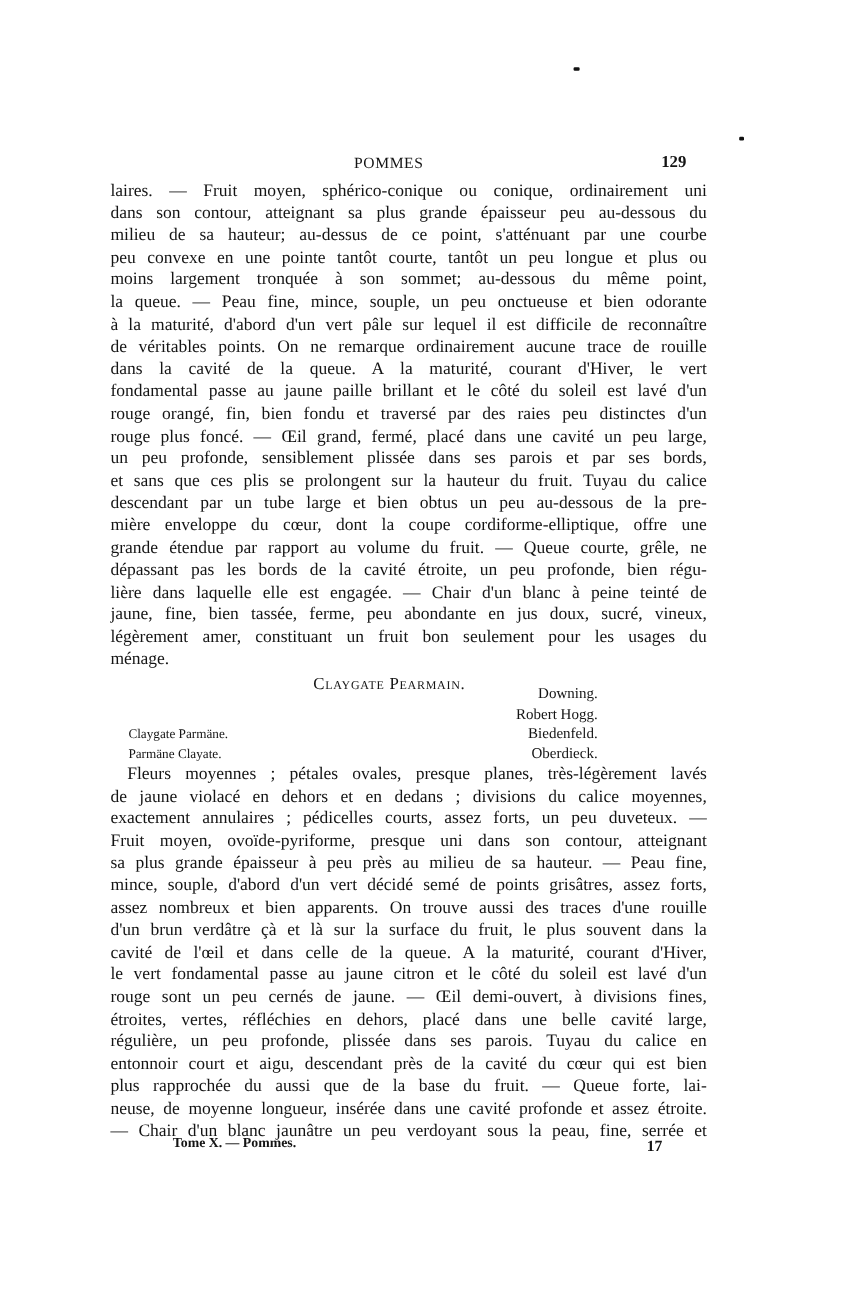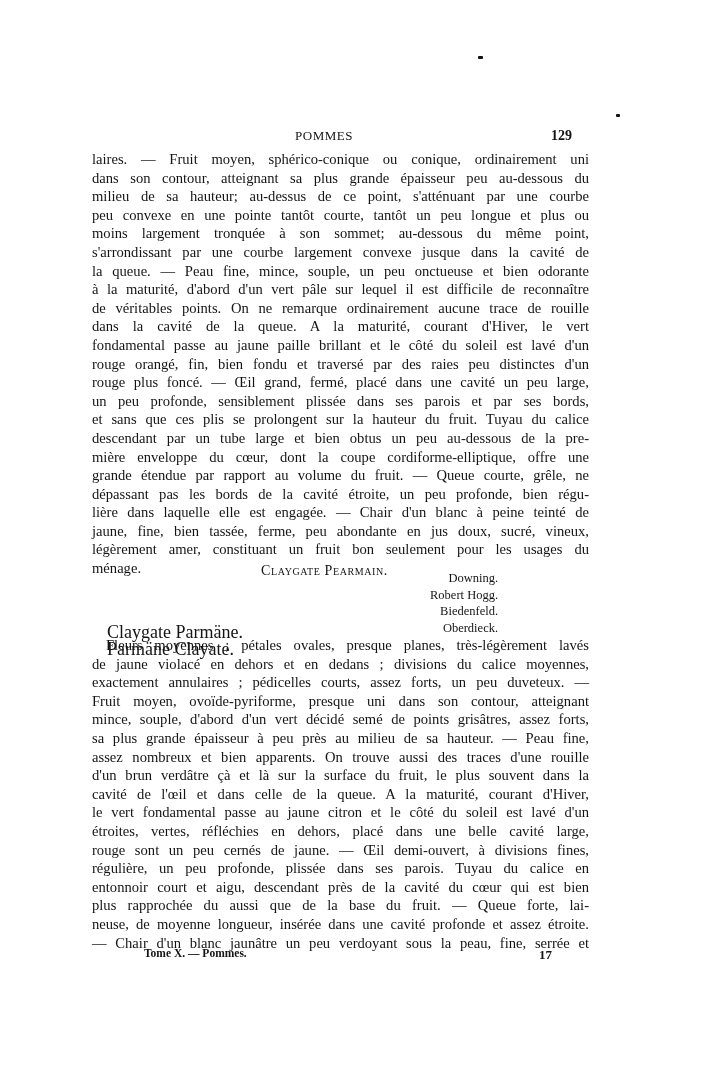--- a/index.html
+++ b/index.html
@@ -13,21 +13,21 @@
                  font-size: 14px; font-weight: bold; }
   .text-block { position: absolute; left: 92px; width: 497px;
                 font-family: "Liberation Serif", serif; font-size: 14.6px; line-height: 18.6px; }
   .line { display: block; white-space: nowrap; text-align: justify; text-align-last: justify; height: 18.6px; }
   .line.last { text-align-last: left; }
   .line.indent { padding-left: 14px; }
   .block1 { top: 150px; }
   .section-title { position: absolute; top: 563px; left: 76px; width: 497px; text-align: center;
                    font-family: "Liberation Serif", serif; font-size: 14px; letter-spacing: 0.6px;
                    font-variant: small-caps; }
-  .syn-left { position: absolute; left: 107px; font-family: "Liberation Serif", serif; font-size: 18px; line-height: 16.5px; margin-top: 20px; }
+  .syn-left { position: absolute; left: 107px; font-family: "Liberation Serif", serif; font-size: 11px; line-height: 16.5px; }
   .syn-right { position: absolute; left: 430px; font-family: "Liberation Serif", serif; font-size: 12.5px; line-height: 16.5px; text-align: right; }
   .syn-left { top: 604px; }
   .syn-right { top: 570px; }
   .syn-item { display: block; white-space: nowrap; }
   .block2 { top: 636px; }
   .footer { position: absolute; top: 947px; left: 130px; width: 422px; height: 18px;
             font-family: "Liberation Serif", serif; font-size: 11.5px; font-weight: bold; }
   .footer-left { position: absolute; left: 0; margin-left: 14px; }
   .footer-right { position: absolute; right: 0; font-size: 13px; }
   .speck { position: absolute; background: #111; border-radius: 1px; }
@@ -41,21 +41,20 @@
     <span class="running-title">POMMES</span>
     <span class="page-number">129</span>
   </div>
 
   <div class="text-block block1">
     <span class="line">laires. — Fruit moyen, sphérico-conique ou conique, ordinairement uni</span>
     <span class="line">dans son contour, atteignant sa plus grande épaisseur peu au-dessous du</span>
     <span class="line">milieu de sa hauteur; au-dessus de ce point, s'atténuant par une courbe</span>
     <span class="line">peu convexe en une pointe tantôt courte, tantôt un peu longue et plus ou</span>
     <span class="line">moins largement tronquée à son sommet; au-dessous du même point,</span>
-    <span class="line">s'arrondissant par une courbe largement convexe jusque dans la cavité de</span>
     <span class="line">la queue. — Peau fine, mince, souple, un peu onctueuse et bien odorante</span>
     <span class="line">à la maturité, d'abord d'un vert pâle sur lequel il est difficile de reconnaître</span>
     <span class="line">de véritables points. On ne remarque ordinairement aucune trace de rouille</span>
     <span class="line">dans la cavité de la queue.  A la maturité, courant d'Hiver, le vert</span>
     <span class="line">fondamental passe au jaune paille brillant et le côté du soleil est lavé d'un</span>
     <span class="line">rouge orangé, fin, bien fondu et traversé par des raies peu distinctes d'un</span>
     <span class="line">rouge plus foncé. — Œil grand, fermé, placé dans une cavité un peu large,</span>
     <span class="line">un peu profonde, sensiblement plissée dans ses parois et par ses bords,</span>
     <span class="line">et sans que ces plis se prolongent sur la hauteur du fruit. Tuyau du calice</span>
     <span class="line">descendant par un tube large et bien obtus un peu au-dessous de la pre-</span>
@@ -80,28 +79,28 @@
     <span class="syn-item">Robert Hogg.</span>
     <span class="syn-item">Biedenfeld.</span>
     <span class="syn-item">Oberdieck.</span>
   </div>
 
   <div class="text-block block2">
     <span class="line indent">Fleurs moyennes ; pétales ovales, presque planes, très-légèrement lavés</span>
     <span class="line">de jaune violacé en dehors et en dedans ; divisions du calice moyennes,</span>
     <span class="line">exactement annulaires ; pédicelles courts, assez forts, un peu duveteux. —</span>
     <span class="line">Fruit moyen, ovoïde-pyriforme, presque uni dans son contour, atteignant</span>
+    <span class="line">sa plus grande épaisseur à peu près au milieu de sa hauteur. — Peau fine,</span>
     <span class="line">mince, souple, d'abord d'un vert décidé semé de points grisâtres, assez forts,</span>
-    <span class="line">sa plus grande épaisseur à peu près au milieu de sa hauteur. — Peau fine,</span>
     <span class="line">assez nombreux et bien apparents. On trouve aussi des traces d'une rouille</span>
     <span class="line">d'un brun verdâtre çà et là sur la surface du fruit, le plus souvent dans la</span>
     <span class="line">cavité de l'œil et dans celle de la queue. A la maturité, courant d'Hiver,</span>
     <span class="line">le vert fondamental passe au jaune citron et le côté du soleil est lavé d'un</span>
+    <span class="line">rouge sont un peu cernés de jaune. — Œil demi-ouvert, à divisions fines,</span>
     <span class="line">étroites, vertes, réfléchies en dehors, placé dans une belle cavité large,</span>
-    <span class="line">rouge sont un peu cernés de jaune. — Œil demi-ouvert, à divisions fines,</span>
     <span class="line">régulière, un peu profonde, plissée dans ses parois. Tuyau du calice en</span>
     <span class="line">entonnoir court et aigu, descendant près de la cavité du cœur qui est bien</span>
     <span class="line">plus rapprochée du aussi que de la base du fruit. — Queue forte, lai-</span>
     <span class="line">neuse, de moyenne longueur, insérée dans une cavité profonde et assez étroite.</span>
     <span class="line">— Chair d'un blanc jaunâtre un peu verdoyant sous la peau, fine, serrée et</span>
   </div>
 
   <div class="footer">
     <span class="footer-left">Tome X. — Pommes.</span>
     <span class="footer-right">17</span>

